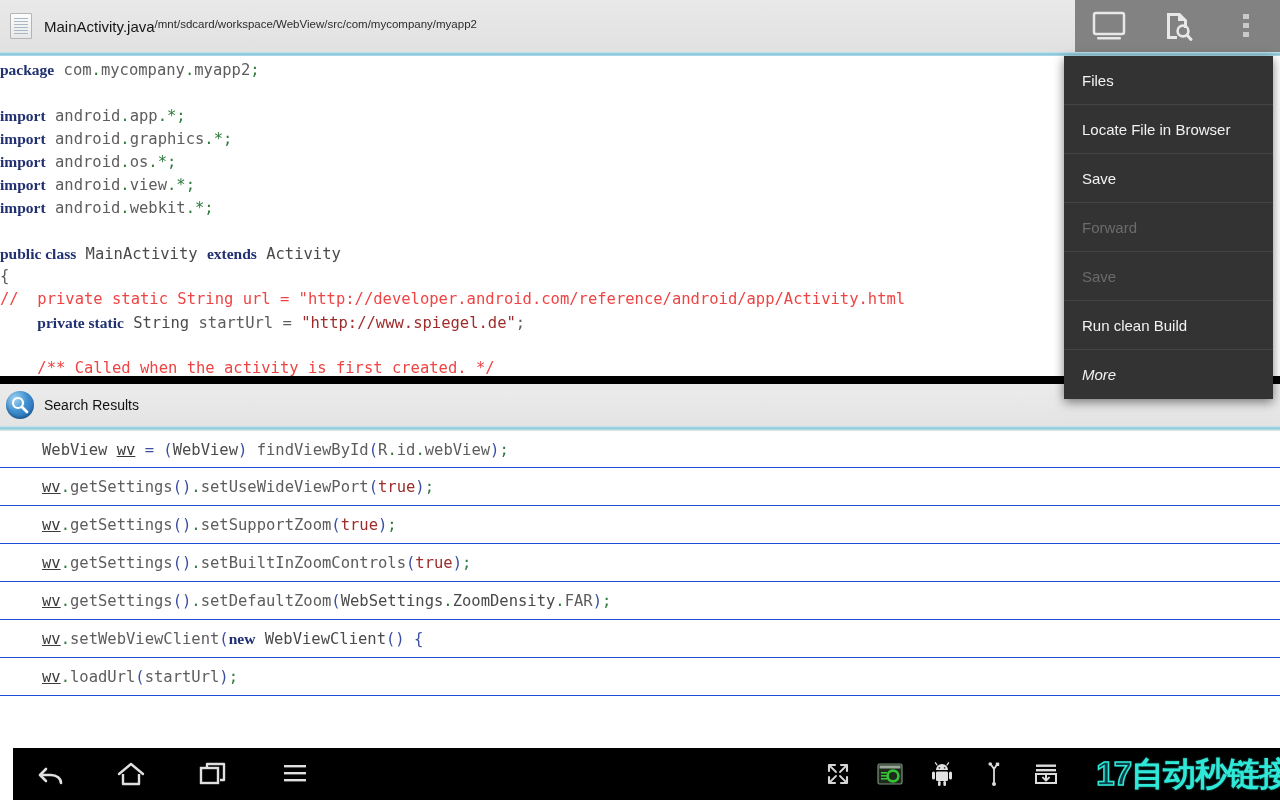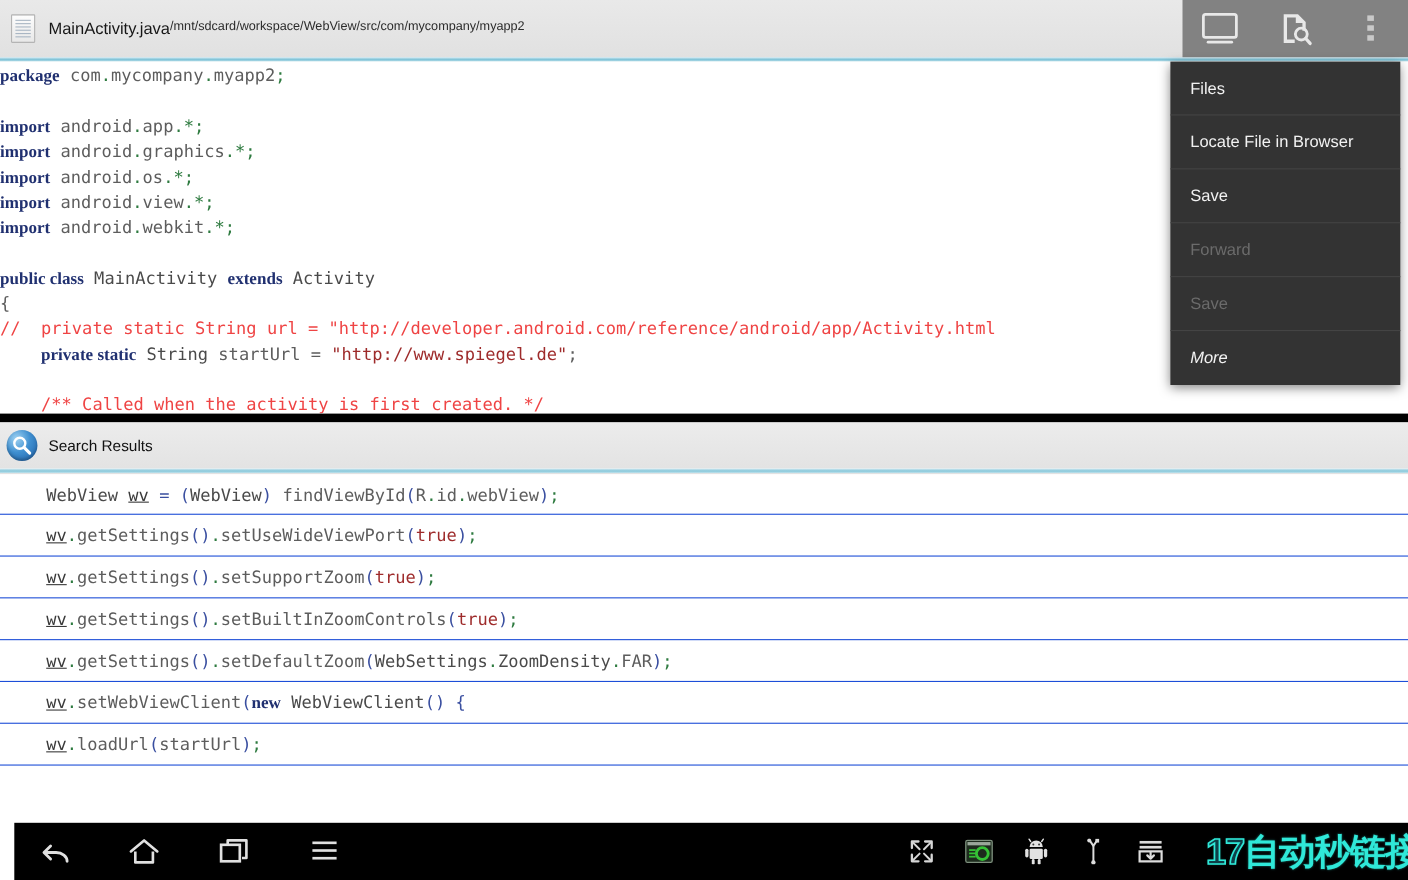--- a/index.html
+++ b/index.html
@@ -199,20 +199,21 @@
       <div class="res-row"><span class="hit">wv</span><span class="pun">.</span><span class="id">setWebViewClient</span><span class="brk">(</span><span class="kw">new</span><span class="cls"> WebViewClient</span><span class="brk">()</span><span class="id"> </span><span class="brk">{</span></div>
       <div class="res-row"><span class="hit">wv</span><span class="pun">.</span><span class="id">loadUrl</span><span class="brk">(</span><span class="id">startUrl</span><span class="brk">)</span><span class="pun">;</span></div>
     </div>
 
   <div class="menu" id="menu">
       <div class="menu-item">Files</div>
       <div class="menu-item">Locate File in Browser</div>
       <div class="menu-item">Save</div>
       <div class="menu-item disabled">Forward</div>
       <div class="menu-item disabled">Save</div>
+      <div class="menu-item">Run clean Build</div>
       <div class="menu-item">More</div>
     </div>
 
   <div class="navbar">
     <div class="nav-left">
       <div class="nav-btn">
         <svg width="30" height="26" viewBox="0 0 30 26">
           <path d="M27 22 a10 8 0 0 0 -10 -8 H7" fill="none" stroke="#e0e0e0" stroke-width="2.6" stroke-linecap="round"></path>
           <path d="M12 8 L6 14 L12 20" fill="none" stroke="#e0e0e0" stroke-width="2.6" stroke-linecap="round" stroke-linejoin="round"></path>
         </svg>

